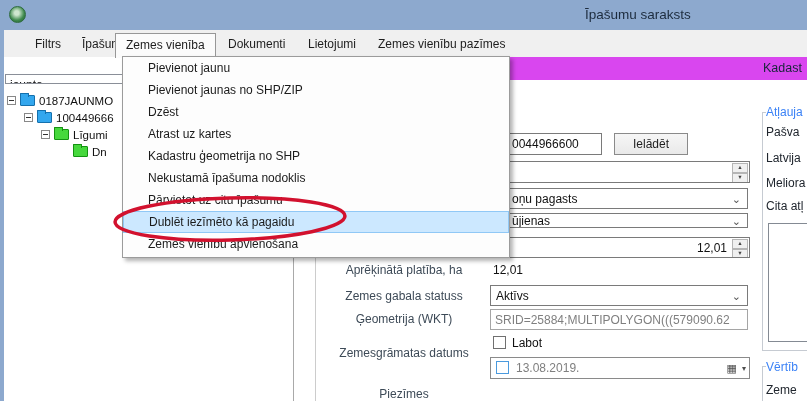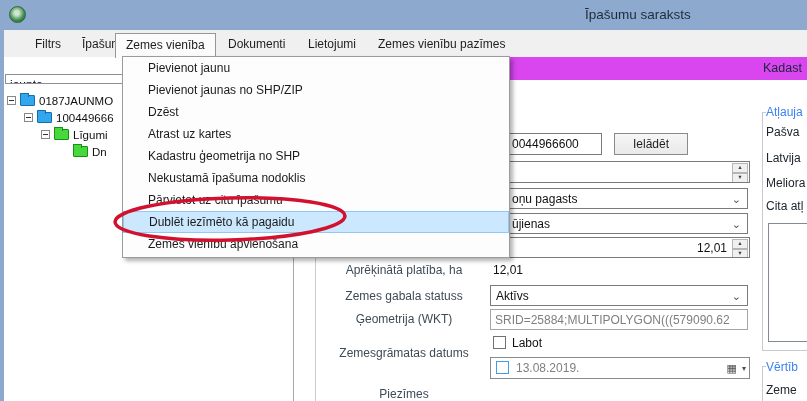--- a/index.html
+++ b/index.html
@@ -132,21 +132,21 @@
   <span class="spinbox" style="height:20px">
     <span class="sbtn">▲</span>
     <span class="sbtn">▼</span>
   </span>
 </div>
 
 <div class="abs combo" style="left:490px;top:188px;width:258px;height:21px;padding-left:21px">
   <span>oņu pagasts</span>
   <span class="arrow">⌄</span>
 </div>
-<div class="abs combo" style="left:490px;top:213px;width:258px;height:21px;padding-left:21px">
+<div class="abs combo" style="left:490px;top:213px;width:258px;height:15px;padding-left:21px">
   <span>ūjienas</span>
   <span class="arrow">⌄</span>
 </div>
 
 <div class="abs tb" style="left:490px;top:237px;width:260px;height:21px;justify-content:flex-end;padding-right:22px">
   <span>12,01</span>
   <span class="spinbox" style="height:19px">
     <span class="sbtn">▲</span>
     <span class="sbtn">▼</span>
   </span>

